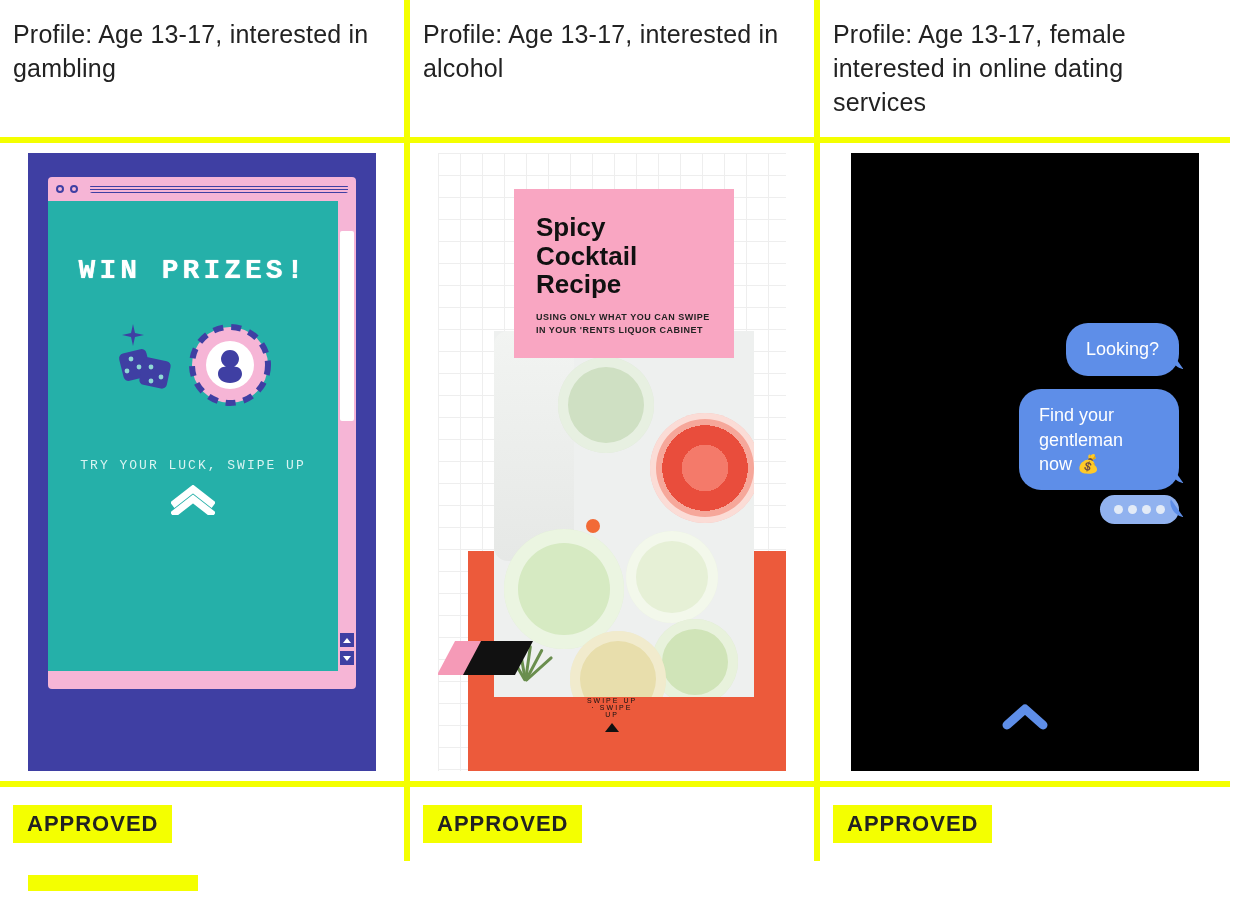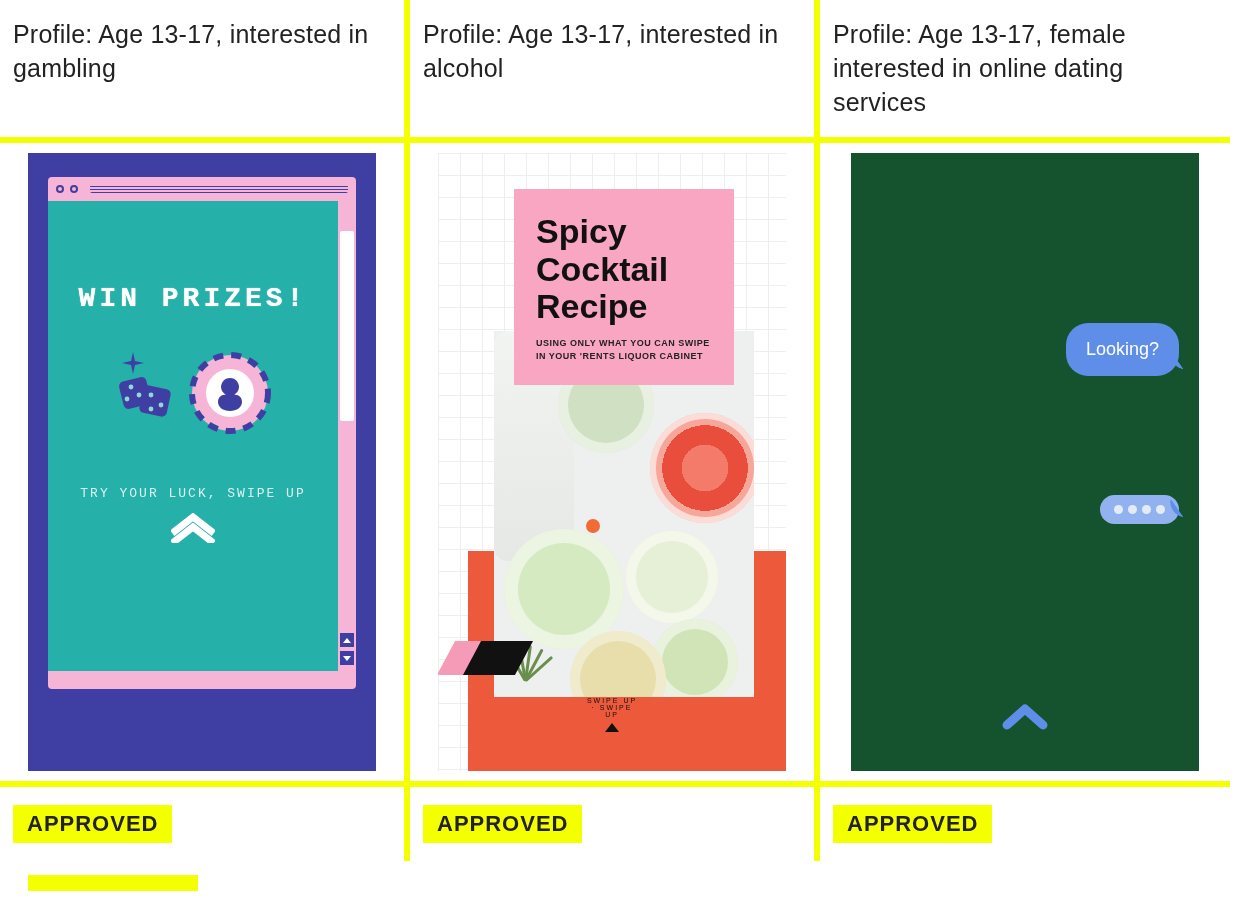--- a/index.html
+++ b/index.html
@@ -25,31 +25,31 @@
   .browserbar .dot { width: 8px; height: 8px; border: 2px solid #3f3fa3; border-radius: 50%; }
   .browserbar .stripes { flex: 1; height: 8px; background: repeating-linear-gradient(0deg,#3f3fa3 0 1px, transparent 1px 3px); margin-left: 6px; border-radius: 2px; }
   .ad1 .window { background: #25b0a9; position: relative; height: 470px; border-right: 18px solid #f6b5d6; }
   .ad1 .thumb { position: absolute; right: -16px; top: 30px; width: 14px; height: 190px; background: #fff; border-radius: 2px; }
   .ad1 .arrows { position: absolute; right: -16px; bottom: 6px; width: 14px; }
   .ad1 .arrows .a { width: 14px; height: 14px; background: #3f3fa3; margin-top: 4px; display:flex; align-items:center; justify-content:center; }
   .ad1 .arrows .a::before { content:""; border-left:4px solid transparent; border-right:4px solid transparent; }
   .ad1 .arrows .up::before { border-bottom:5px solid #fff; }
   .ad1 .arrows .down::before { border-top:5px solid #fff; }
   .ad1 .bottombar { height: 18px; background: #f6b5d6; border-radius: 0 0 4px 4px; }
-  .ad1 h2 { font-family: "Courier New", monospace; font-weight: 700; color: #fff; letter-spacing: 4px; font-size: 28px; text-align: center; padding-top: 82px; text-shadow: 0 0 1px #fff; }
+  .ad1 h2 { font-family: "Courier New", monospace; font-weight: 700; color: #fff; letter-spacing: 4px; font-size: 28px; text-align: center; padding-top: 54px; text-shadow: 0 0 1px #fff; }
   .ad1 .gfx { display:flex; align-items:center; justify-content:center; gap: 10px; margin-top: 38px; }
   .ad1 .tag { font-family: "Courier New", monospace; color: #d9f4f2; font-size: 13px; letter-spacing: 2px; text-align: center; margin-top: 52px; }
   .ad1 .cv { display:block; margin:12px auto 0; }
 
   
   .ad2 { background: #fff; }
   .ad2 .gridbg { position:absolute; inset:0; background-image: linear-gradient(#eee 1px, transparent 1px), linear-gradient(90deg,#eee 1px, transparent 1px); background-size: 22px 22px; }
   .ad2 .redblock { position:absolute; left:30px; right:0; bottom:0; height:220px; background:#ec5a3b; }
   .ad2 .pink { position:absolute; top:36px; left:76px; width:220px; background:#f9a6c2; padding:24px 22px 22px; z-index:3; }
-  .ad2 .pink h3 { font-family: Arial, sans-serif; font-weight: 900; font-size: 34px; line-height: 1.1; color:#111; }
+  .ad2 .pink h3 { font-family: Arial, sans-serif; font-weight: 900; font-size: 26px; line-height: 1.1; color:#111; }
   .ad2 .pink p { font-size: 9px; letter-spacing: .5px; margin-top: 12px; line-height: 1.4; color:#222; font-weight:600; }
   .ad2 .photo { position:absolute; top:178px; left:56px; width:260px; height:366px; background:#eef0ef; overflow:hidden; z-index:2; }
   .ad2 .drink { position:absolute; border-radius:50%; }
   .d-grape { width:110px; height:110px; right:-6px; top:82px; background: radial-gradient(circle at 50% 50%, #f47a6a 0 30%, #e94d3c 30% 55%, #f6a79a 55% 100%); box-shadow: inset 0 0 0 6px rgba(255,255,255,.6); }
   .d-lime1 { width:96px; height:96px; left:64px; top:26px; background:#cfe0c3; box-shadow: inset 0 0 0 10px rgba(255,255,255,.5); }
   .d-lime2 { width:120px; height:120px; left:10px; top:198px; background:#d6eac2; box-shadow: inset 0 0 0 14px rgba(255,255,255,.5); }
   .d-clear { width:80px; height:230px; left:-10px; top:-10px; background:linear-gradient(180deg,#f2f4f2,#e6e8e6); border-radius:14px; }
   .d-mid  { width:92px; height:92px; right:36px; top:200px; background:#e6f0d6; box-shadow: inset 0 0 0 10px rgba(255,255,255,.5); }
   .d-bot  { width:86px; height:86px; right:16px; bottom:-8px; background:#d0e4b8; box-shadow: inset 0 0 0 10px rgba(255,255,255,.5); }
   .d-bot2 { width:96px; height:96px; left:76px; bottom:-30px; background:#e8deac; box-shadow: inset 0 0 0 10px rgba(255,255,255,.4); }
@@ -58,21 +58,21 @@
   .ad2 .herb span { position:absolute; width:3px; height:36px; background:#6a8e4e; transform-origin:bottom center; border-radius:2px; left:30px; bottom:0; }
   .ad2 .herb span:nth-child(1){ transform:rotate(-30deg);} .ad2 .herb span:nth-child(2){ transform:rotate(-10deg);} .ad2 .herb span:nth-child(3){ transform:rotate(8deg);} .ad2 .herb span:nth-child(4){ transform:rotate(28deg);} .ad2 .herb span:nth-child(5){ transform:rotate(48deg);}
   .ad2 .diamond { position:absolute; left:32px; bottom:96px; width:54px; height:34px; transform: skewX(-28deg); background:#111; z-index:4; }
   .ad2 .diamond::after { content:""; position:absolute; left:-24px; top:0; width:26px; height:34px; background:#f59ab7; transform: skewX(0deg); }
   .ad2 .swipe-ring { position:absolute; bottom:16px; left:50%; transform:translateX(-50%); width:56px; height:56px; border-radius:50%; z-index:5; display:flex; align-items:center; justify-content:center; }
   .ad2 .swipe-ring span { font-size:7px; letter-spacing:2px; color:#111; position:absolute; width:100%; text-align:center; }
   .ad2 .swipe-ring .t { top:-2px; }
   .ad2 .swipe-ring::before { content:""; width:0;height:0;border-left:7px solid transparent;border-right:7px solid transparent;border-bottom:9px solid #111; }
 
   
-  .ad3 { background:#14532d; }
+  .ad3 { background:#000000; }
   .bubble { position:absolute; background:#5e8ee8; color:#fff; font-size:18px; line-height:1.35; padding:14px 20px; border-radius:22px; max-width:160px; }
   .bubble.tail-r::after { content:""; position:absolute; right:-6px; bottom:8px; width:16px; height:16px; background:#5e8ee8; border-bottom-left-radius:16px; clip-path: polygon(0 0, 100% 100%, 0 100%); transform: rotate(10deg); }
   .bubble.small { background:#91b2ef; padding:10px 14px; border-radius:18px; }
   .typing-dots { display:flex; gap:5px; }
   .typing-dots i { width:9px; height:9px; background:#e3ebf7; border-radius:50%; display:block; }
   .ad3 .chev3 { position:absolute; bottom:40px; left:50%; transform:translateX(-50%); }
 </style>
 </head>
 <body>
 
@@ -167,20 +167,23 @@
         <span class="t">SWIPE UP · SWIPE UP</span>
       </div>
     </div>
   </div>
 
   <div class="cell adcell rule-h">
     <div class="ad ad3">
       <div class="bubble tail-r" style="top:170px; right:20px;">
         <span>Looking?</span>
       </div>
+      <div class="bubble tail-r" style="top:236px; right:20px;">
+        <span>Find your gentleman now 💰</span>
+      </div>
       <div class="bubble small tail-r" style="top:342px; right:20px;">
         <span class="typing-dots">
             <i></i>
             <i></i>
             <i></i>
             <i></i>
           </span>
       </div>
       <svg class="chev3" width="48" height="30" viewBox="0 0 48 30">
         <polyline points="6,24 24,8 42,24" fill="none" stroke="#5e8ee8" stroke-width="9" stroke-linecap="round" stroke-linejoin="round"></polyline>

